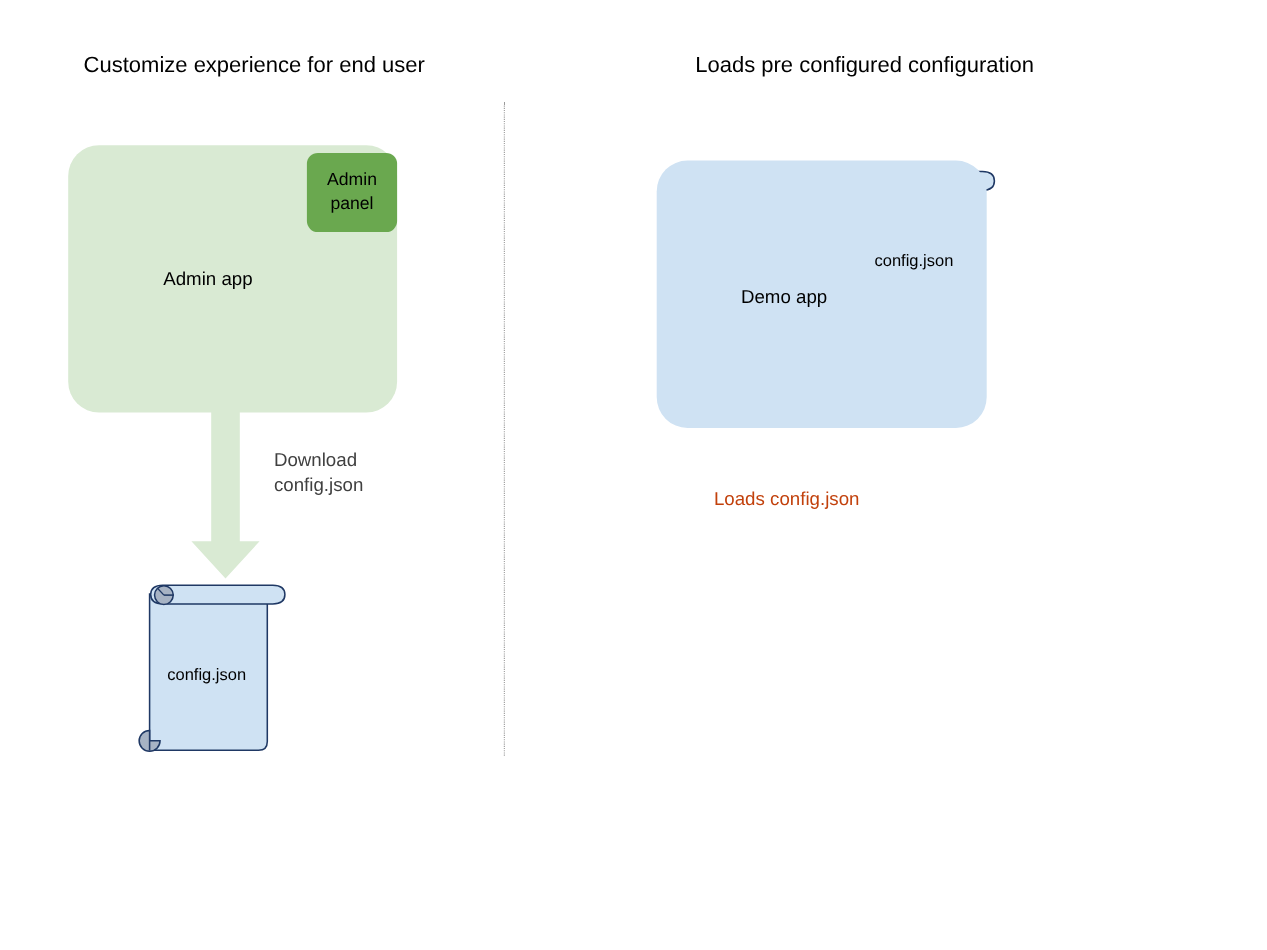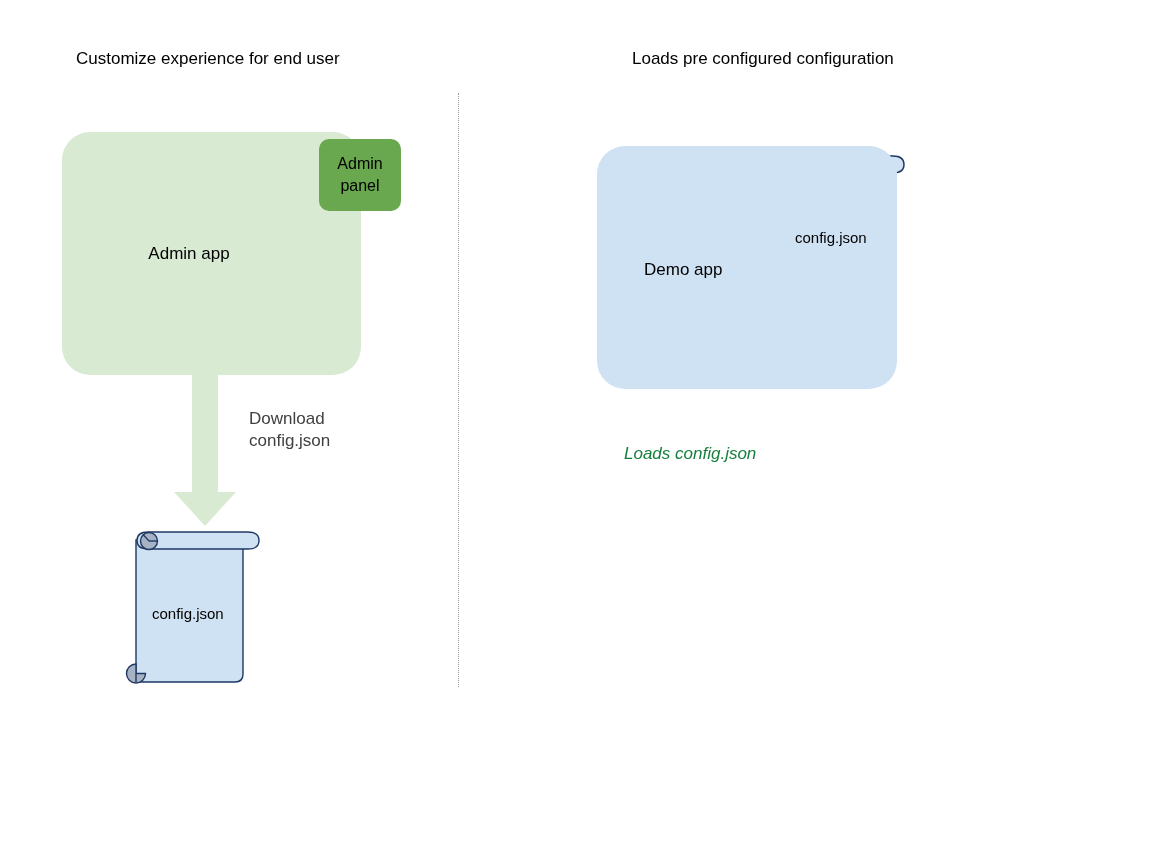--- a/index.html
+++ b/index.html
@@ -17,21 +17,21 @@
   }
   #diagram-canvas {
     position: absolute;
     left: 0;
     top: 0;
     width: 1152px;
     height: 864px;
   }
   .heading {
     position: absolute;
-    font-size: 17px;
+    font-size: 20px;
     line-height: 22px;
     color: #000000;
     white-space: nowrap;
   }
   #heading-left  { left: 76px;  top: 48px; }
   #heading-right { left: 632px; top: 48px; }
 
   .divider {
     position: absolute;
     left: 458px;
@@ -60,31 +60,30 @@
     background: #cfe2f3;
   }
   .app-label {
     position: absolute;
     font-size: 17px;
     line-height: 22px;
     white-space: nowrap;
     color: #000000;
   }
   #admin-app-label { left: 62px;  top: 243px; width: 254px; text-align: center; }
-  #demo-app-label  { left: 644px; top: 259px; width: 160px; text-align: left; }
+  #demo-app-label  { left: 592px; top: 259px; width: 160px; text-align: right; }
 
   #admin-panel-badge {
     position: absolute;
     left: 279px;
     top: 139px;
     width: 82px;
     height: 72px;
     background: #6aa84f;
     border-radius: 10px;
-    margin-left: 40px;
   }
   #admin-panel-label {
     position: absolute;
     left: 0;
     top: 0;
     width: 82px;
     height: 72px;
     display: flex;
     align-items: center;
     justify-content: center;
@@ -110,27 +109,26 @@
     font-size: 15px;
     line-height: 20px;
     white-space: nowrap;
     color: #000000;
   }
   #left-doc-label  { left: 152px; top: 604px; }
   #right-doc-label { left: 795px; top: 228px; }
 
   #loads-config-label {
     position: absolute;
-    left: 624px;
+    left: 649px;
     top: 443px;
     font-size: 17px;
     line-height: 22px;
     white-space: nowrap;
-    color: #15803d;
-    font-style: italic;
+    color: #c2410c;
   }
 </style>
 </head>
 <body>
 
 <svg id="diagram-canvas" viewBox="0 0 1152 864" xmlns="http://www.w3.org/2000/svg">
 
   <g>
     <path d="M 192 368 L 218 368 L 218 492 L 236 492 L 205 526 L 174 492 L 192 492 Z" fill="#d9ead3"></path>
   </g>

